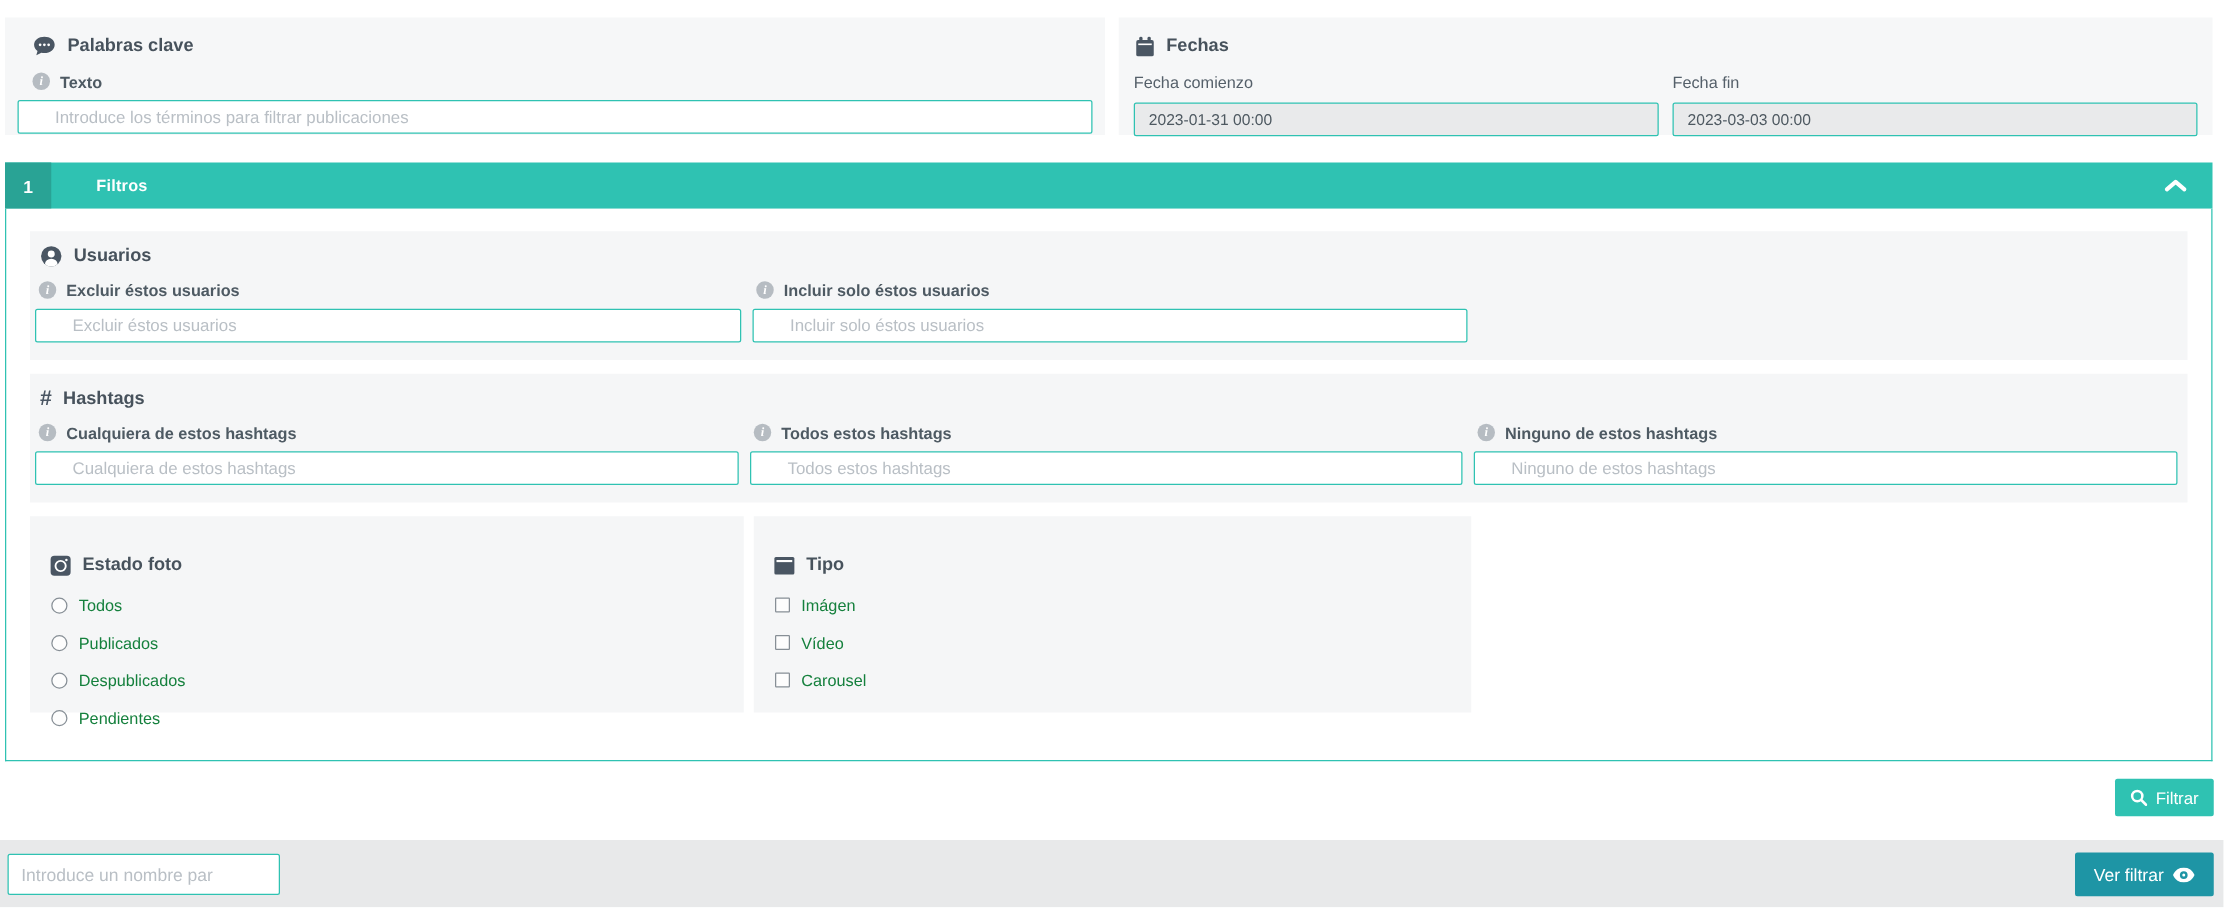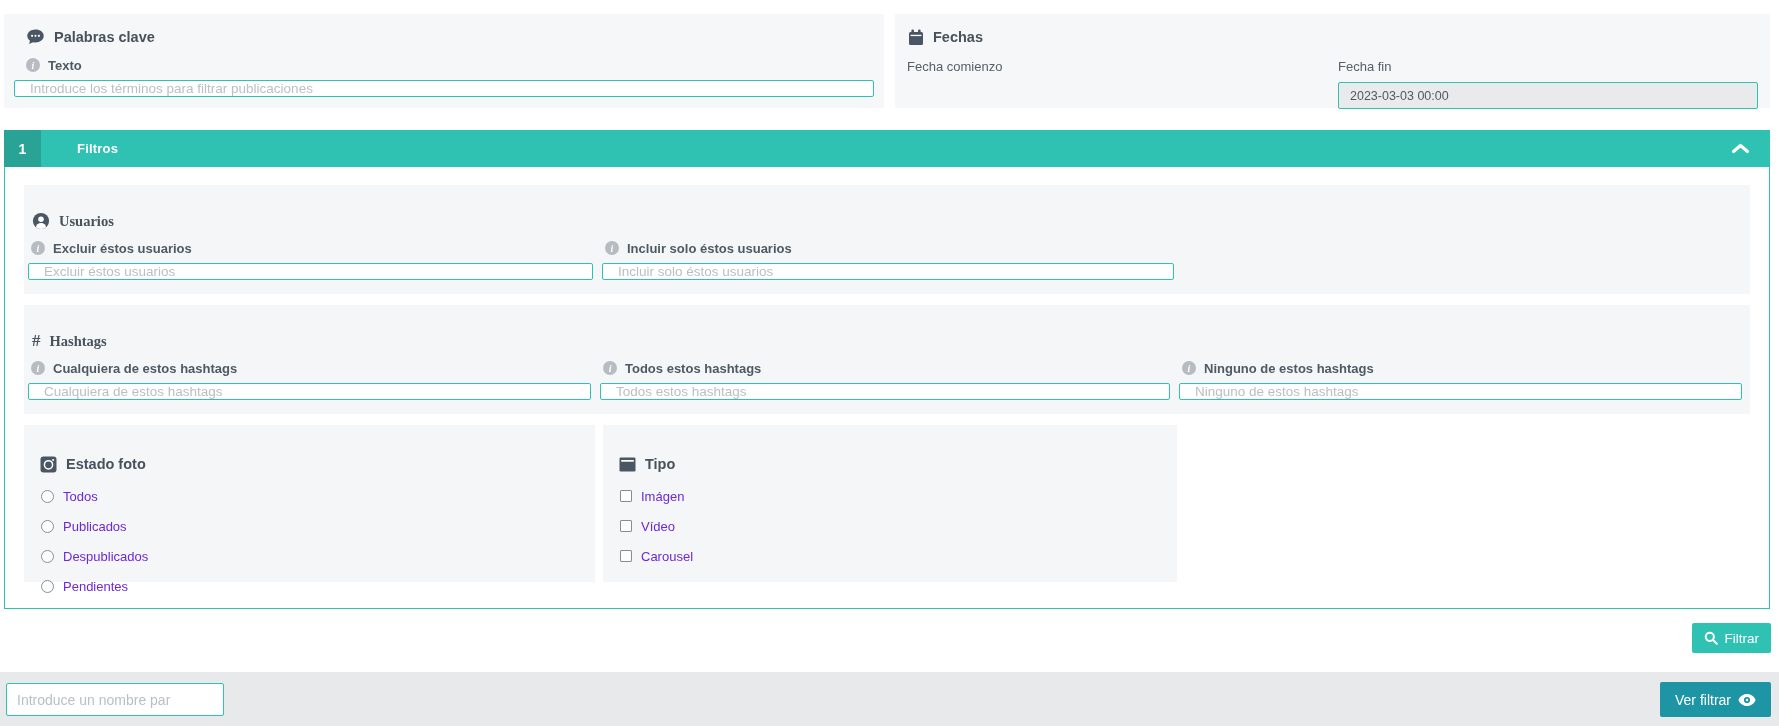--- a/index.html
+++ b/index.html
@@ -19,23 +19,23 @@
   .section-title { font-weight:700; color:#47525c; font-size:14.5px; }
   .label-row { display:flex; align-items:center; gap:8px; margin-top:10px; padding-left:12px; height:16px; }
   .info-circle {
     width:14px; height:14px; border-radius:50%; background:#b6bcc2; color:#fff;
     font:italic 700 10px "Liberation Serif", serif;
     display:flex; align-items:center; justify-content:center; flex:none;
   }
   .field-label { font-size:13px; color:#4e5a63; font-weight:600; white-space:nowrap; }
   .field-label.regular { font-weight:400; color:#55606a; }
   input.text-field {
-    display:block; margin-top:7px; width:100%; height:17px;
+    display:block; margin-top:7px; width:100%; height:27px;
     border:1px solid #2fc2b2; border-radius:2px; background:#fff;
-    padding:0 15px; font-family:"Liberation Sans",sans-serif;
+    padding:0 29px; font-family:"Liberation Sans",sans-serif;
     font-size:13.5px; color:#4e5a63; outline:none;
   }
   input::placeholder { color:#b9bfc5; opacity:1; }
   .date-cols { display:flex; gap:11px; margin-top:10px; }
   .date-col { flex:1; }
   input.date-field {
     display:block; margin-top:7px; width:100%; height:27px;
     border:1px solid #2fc2b2; border-radius:2px; background:#e9eaeb;
     padding:0 11px; font-family:"Liberation Sans",sans-serif;
     font-size:12.5px; color:#4e5961; outline:none;
@@ -51,35 +51,35 @@
   }
   .filters-title { color:#fff; font-weight:700; font-size:13px; margin-left:36px; letter-spacing:.2px; }
   .collapse-btn { margin-left:auto; margin-right:20px; background:none; border:none; cursor:pointer; display:flex; align-items:center; }
   
   .filters-panel {
     position:absolute; left:4px; right:9px; top:167px; height:442px;
     background:#fff; border:1px solid #2fc2b2; border-top:none;
     padding:18px 19px 0 19px;
   }
   .band { background:#f5f6f7; padding:10px 8px 14px 4px; margin-bottom:11px; }
-  .band .header-row { padding-left:4px; margin-top:16px;font-family:Liberation Serif, serif; }
+  .band .header-row { padding-left:4px; margin-top:0; }
   .band .label-row { padding-left:3px; margin-top:9px; }
   .cols { display:flex; gap:9px; }
   .col { width:565px; }
   .col.mid { width:572px; }
   .hash-glyph { font-weight:700; font-size:17px; color:#4a5663; line-height:16px; }
   
   .blocks-row { display:flex; gap:8px; }
   .block { width:571px; height:157px; background:#f5f6f7; padding:13px 16px; }
   .block.block-tipo { width:574px; }
   .block .header-row { padding-left:0; margin-top:16px;text-align:center; }
   .option-row { display:flex; align-items:center; gap:9px; margin-top:14px; margin-left:1px; height:16px; cursor:pointer; }
   .radio { width:13px; height:13px; border:1px solid #878f96; border-radius:50%; background:#fdfdfd; flex:none; }
   .checkbox { width:12px; height:12px; border:1px solid #878f96; border-radius:1px; background:#fdfdfd; flex:none; }
-  .option-label { font-size:13px; color:#6d28d9;text-align:center; }
+  .option-label { font-size:13px; color:#15803d;text-align:center; }
   
   .btn { display:flex; align-items:center; gap:7px; border:none; border-radius:2px; cursor:pointer; color:#fff; font-family:"Liberation Sans",sans-serif; }
   .filtrar-btn { position:absolute; top:623px; right:8px; height:30px; padding:0 12px; background:#2fc2b2; font-size:13.5px; }
   .bottom-bar { position:absolute; left:0; right:0; top:672px; height:54px; background:#e8e9ea; }
   .name-input {
     position:absolute; left:6px; top:11px; width:218px; height:33px;
     border:1px solid #2fc2b2; border-radius:2px; background:#fff;
     padding:0 10px; font-family:"Liberation Sans",sans-serif; font-size:14px; color:#4e5a63; outline:none;
   }
   .save-btn { position:absolute; left:202px; top:10px; height:35px; padding:0 15px; background:#2fc2b2; font-size:14px; }
@@ -120,20 +120,21 @@
               <rect x="3.4" y="0.4" width="2.6" height="4.2" rx="1.1" fill="#4a5663"></rect>
               <rect x="10" y="0.4" width="2.6" height="4.2" rx="1.1" fill="#4a5663"></rect>
               <rect x="2.6" y="5.8" width="10.8" height="1.3" fill="#fff"></rect>
             </svg>
         </span>
         <span class="section-title">Fechas</span>
       </div>
       <div class="date-cols">
         <div class="date-col">
           <span class="field-label regular">Fecha comienzo</span>
+          <input class="date-field" type="text" value="2023-01-31 00:00" style="">
         </div>
         <div class="date-col">
           <span class="field-label regular">Fecha fin</span>
           <input class="date-field" type="text" value="2023-03-03 00:00" style="">
         </div>
       </div>
     </div>
   </div>
 
   <div class="filters-bar">

